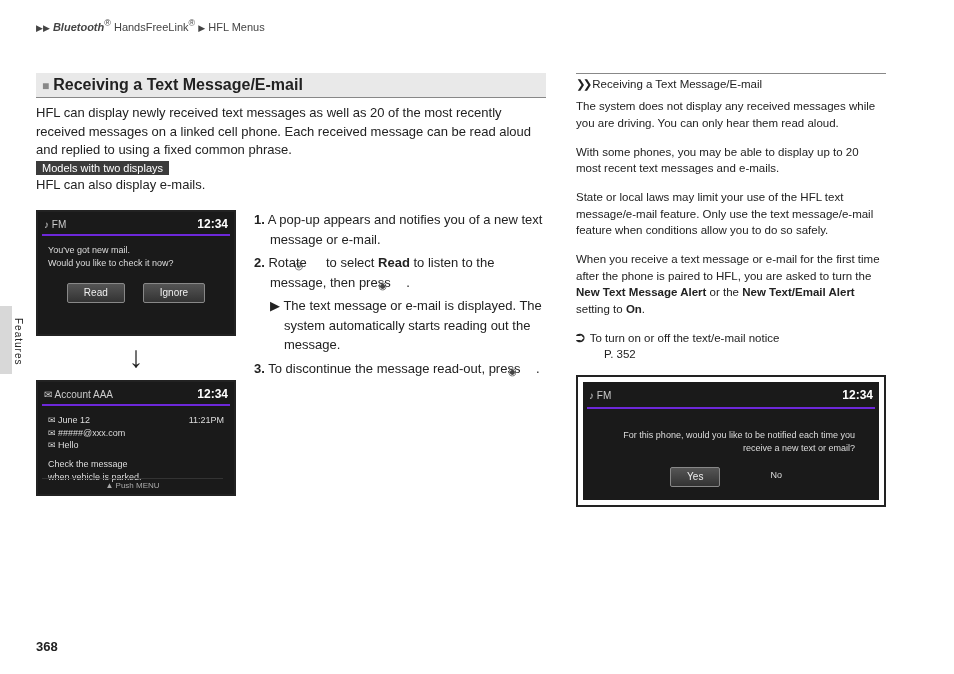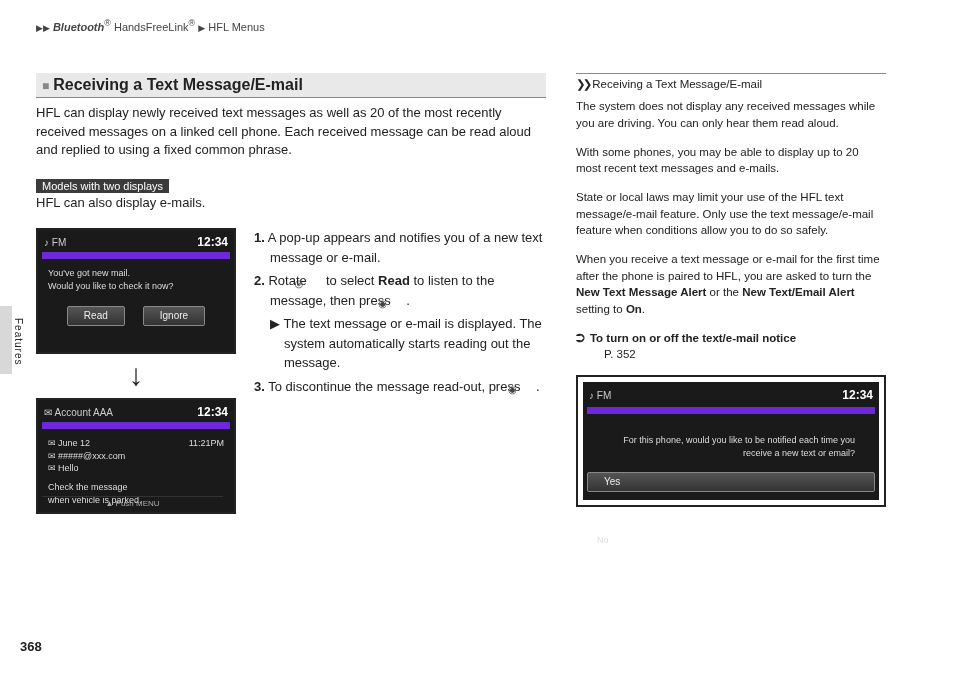--- a/index.html
+++ b/index.html
@@ -26,21 +26,21 @@
   .col-left { width: 510px; }
   .col-right { width: 310px; border-top: 1px solid #888; padding-top: 2px; font-size: 11.5px; line-height: 1.45; }
   .section-header {
     background: #e9e9e9;
     border-bottom: 1px solid #888;
     padding: 3px 6px;
     margin-bottom: 6px;
   }
   .section-header .sq { color: #888; margin-right: 4px; font-size: 12px; }
   .section-header .ttl { font-weight: bold; font-size: 16px; }
-  .intro { line-height: 1.45; margin-bottom: 18px; font-size: 13px;}
+  .intro { line-height: 1.45; font-size: 13px;}
   .tag-box {
     display: inline-block;
     background: #3b3b3b;
     color: #fff;
     font-size: 11px;
     padding: 1px 6px;
     margin-bottom: 2px;
   }
   .sub-intro { margin-bottom: 18px; font-size: 13px;}
   .content-row { display: flex; gap: 18px; }
@@ -53,21 +53,21 @@
     height: 126px;
     position: relative;
     padding: 4px;
   }
   .scr-top {
     display: flex;
     justify-content: space-between;
     align-items: center;
     font-size: 10px;
     color: #ccc;
-    border-bottom: 7px solid #6d28d9;
+    border-bottom: 2px solid #6d28d9;
     padding: 1px 2px 3px 2px;
     margin-bottom: 6px;
   }
   .scr-top .clock { font-weight: bold; font-size: 12px; color:#fff;}
   .scr-body { padding: 2px 6px; font-size: 9px; color: #ddd; line-height:1.4;}
   .scr-footer {
     position: absolute;
     bottom: 4px; left: 4px; right: 11px;
     text-align: center;
     font-size: 8px;
@@ -98,37 +98,37 @@
     color: #444;
   }
   .col-right .side-title {
     font-size: 11.5px;
     margin-bottom: 6px;
   }
   .col-right .side-title .dbl { letter-spacing:-3px; margin-right:3px;}
   .col-right p { margin-bottom: 12px; }
   .col-right .cross-ref { padding-left: 14px; text-indent: -14px; font-size:11.5px;}
   .col-right .cross-ref .arr { font-weight: bold; margin-right:2px;}
-  .col-right .cross-ref .bold { font-weight: bold; text-align: right;}
+  .col-right .cross-ref .bold { font-weight: normal; text-align: right;}
   .col-right .cross-ref .pg { display:block; padding-left: 14px; text-indent:0;}
   .side-screen-wrap {
     border: 2px solid #222;
     padding: 5px;
     margin-top: 12px;
   }
   .side-screen {
     background: #1a1a1a;
     color: #ddd;
     height: 118px;
     position: relative;
     padding: 4px;
     font-size: 9px;
   }
   .side-screen .msg { text-align:right; padding: 14px 20px 4px 20px; line-height:1.4; font-size:9px; color:#ddd;}
-  .side-screen .btn-row { margin-top: 8px; gap: 40px; flex-direction: column;}
+  .side-screen .btn-row { margin-top: 8px; gap: 40px;}
   .side-screen .nobtn { border:none; background:none; color:#ddd; padding: 2px 10px;}
   .sidebar-tab {
     position: absolute;
     left: 0;
     top: 306px;
     width: 24px;
     height: 68px;
   }
   .sidebar-tab .blk {
     background: #d8d8d8;
@@ -137,21 +137,21 @@
   }
   .vtxt {
     writing-mode: vertical-rl;
     font-size: 10px;
     position:absolute;
     left: 13px; top: 12px;
     letter-spacing: 1px;
   }
   .page-num {
     position: absolute;
-    left: 20px;
+    left: 36px;
     bottom: 20px;
     font-size: 13px;
     font-weight: bold;
   }
 </style>
 </head>
 <body>
 
 <div class="breadcrumb">
   <span class="tri">▶▶</span>

